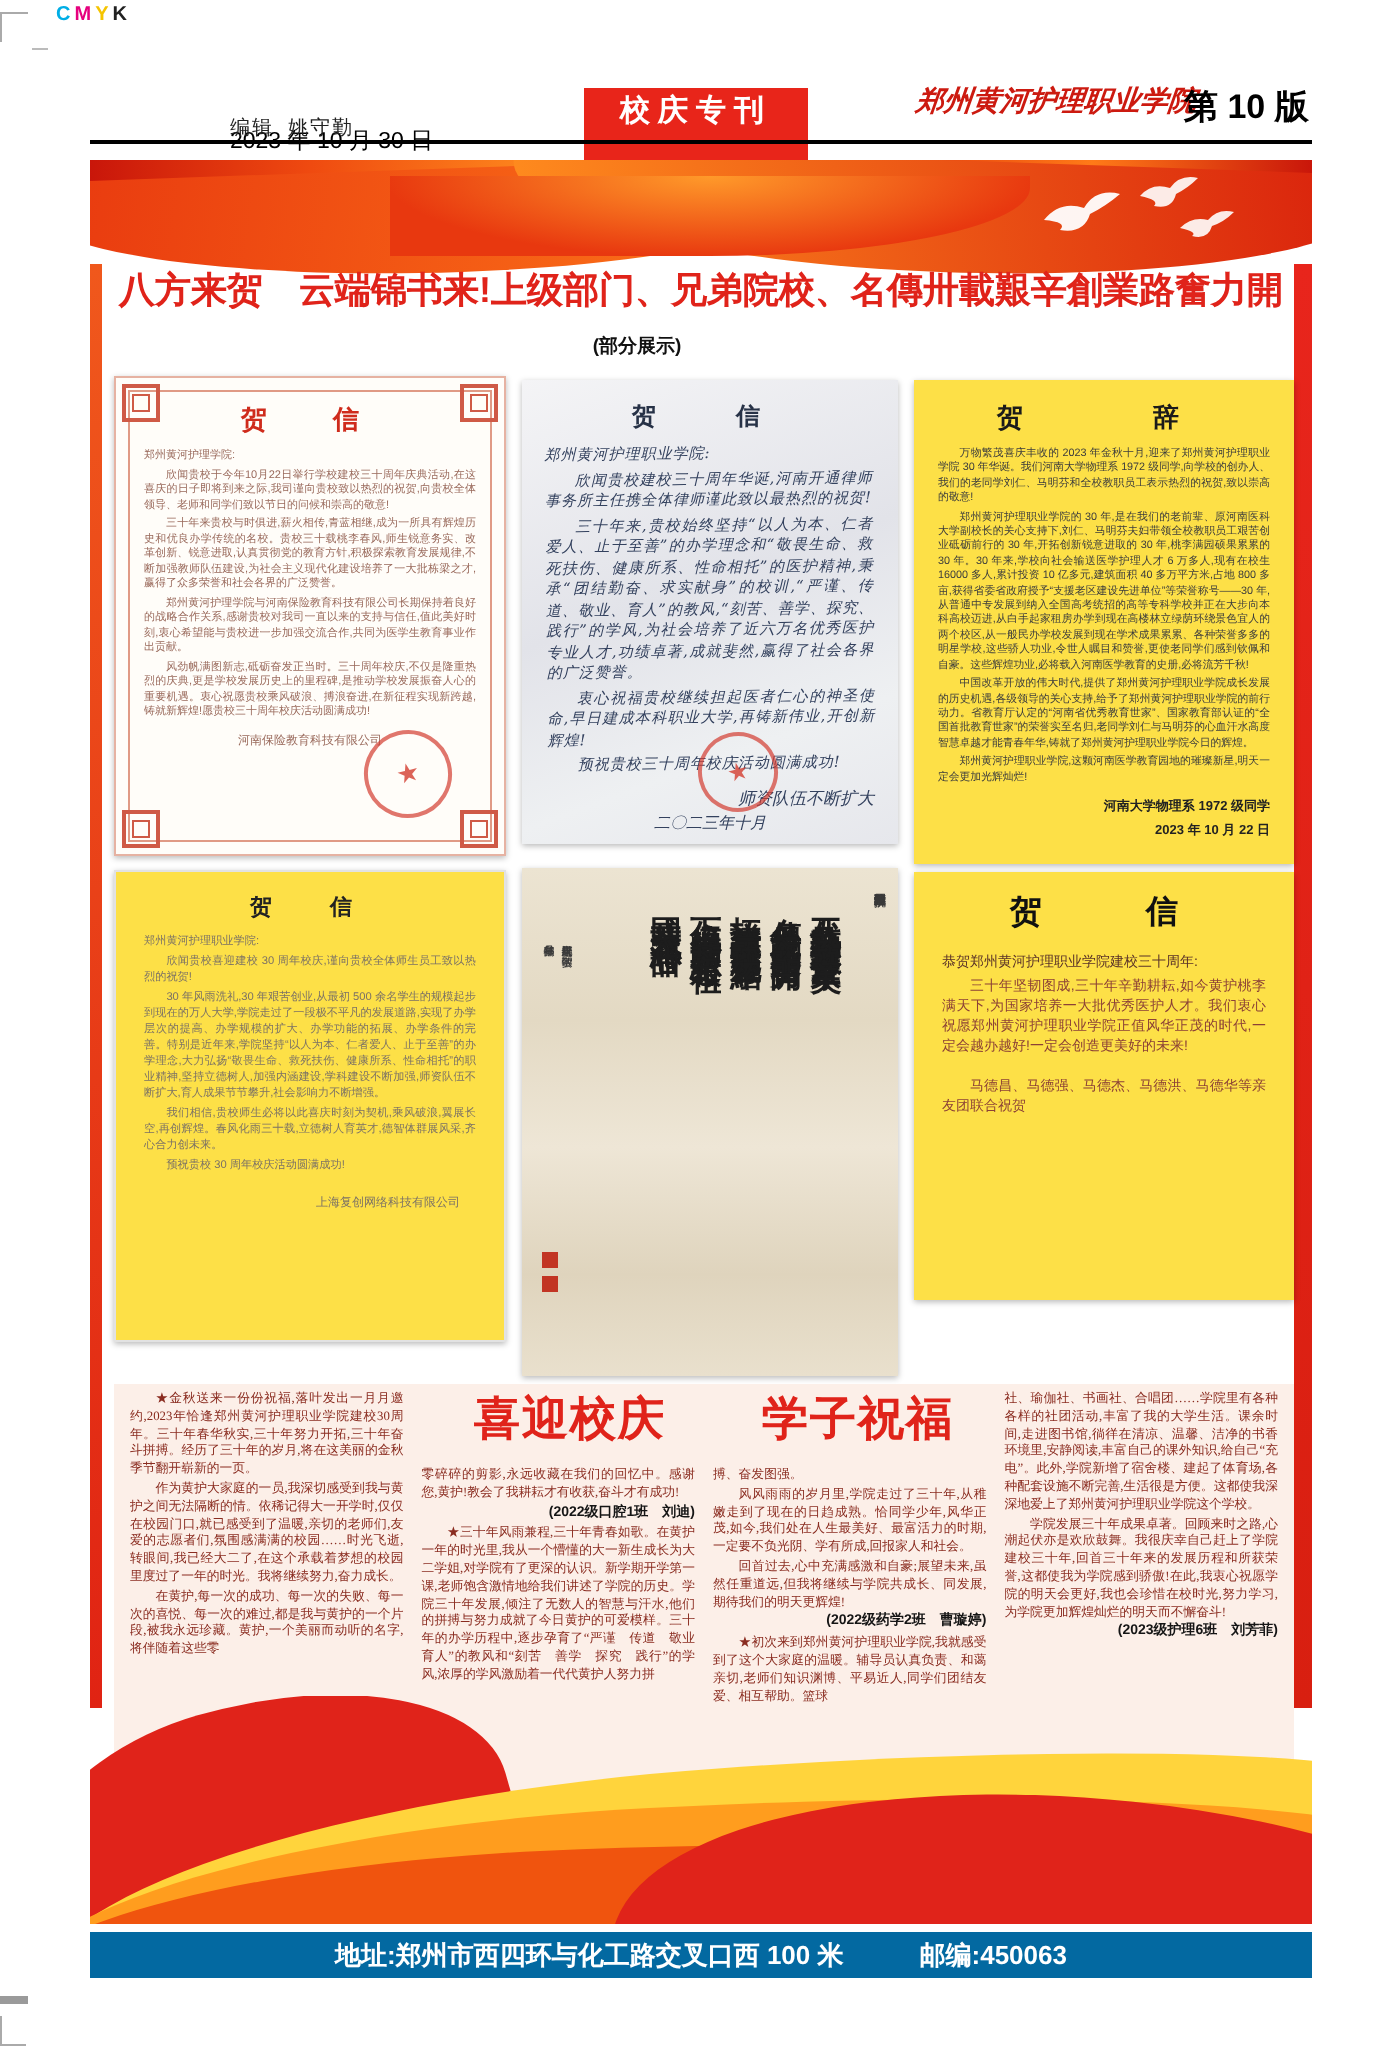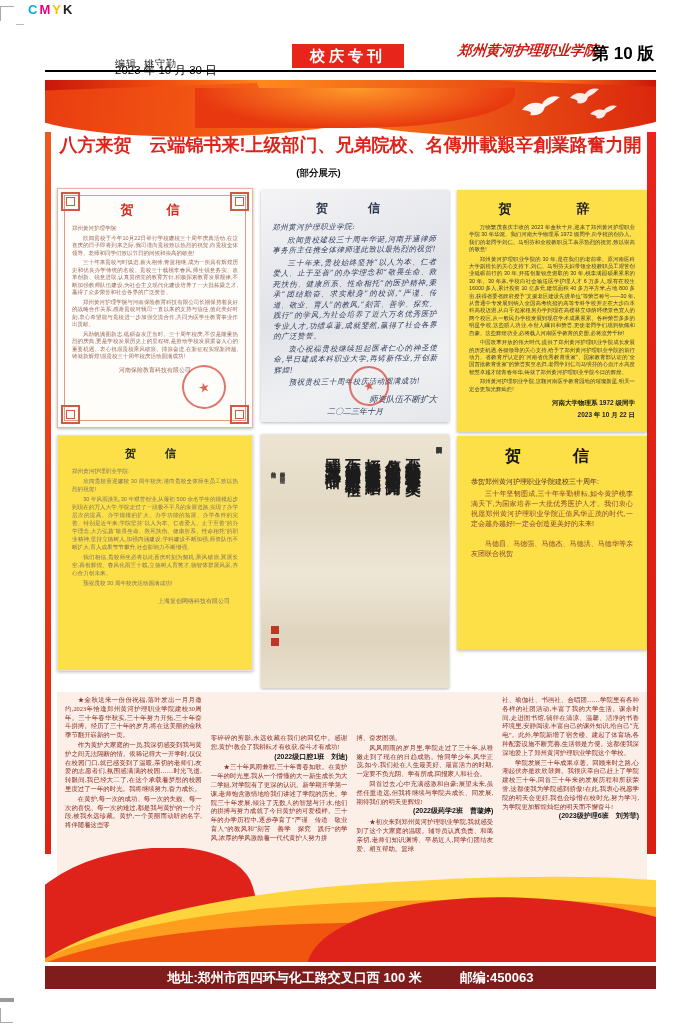--- a/index.html
+++ b/index.html
@@ -5,26 +5,26 @@
   html,body{margin:0;padding:0;}
   body{width:700px;height:1025px;position:relative;background:#fff;
        font-family:"Liberation Sans","DejaVu Sans",sans-serif;overflow:hidden;color:#111;}
   .abs{position:absolute;}
 
   
   .crop-tl{left:0;top:6px;width:13px;height:14px;border:1px solid #aaa;border-right:none;border-bottom:none;}
   .crop-tl2{left:16px;top:24px;width:8px;height:1px;background:#bbb;}
   .crop-bl1{left:0;top:998px;width:14px;height:4px;background:#9a9a9a;}
   .crop-bl2{left:0;top:1008px;width:12px;height:14px;border:1px solid #aaa;border-right:none;border-top:none;}
-  .cmyk{left:28px;top:2px;font-size:13px;font-weight:bold;letter-spacing:1px;}
+  .cmyk{left:28px;top:2px;font-size:10px;font-weight:bold;letter-spacing:1px;}
   .cmyk span{display:inline-block;margin-right:1px;}
   .cmyk .c{color:#00aee6}.cmyk .m{color:#e6007e}.cmyk .y{color:#f5c400}.cmyk .k{color:#222}
   .hdr-date{left:115px;top:40px;font-size:11.5px;color:#000;margin-top:23px;}
   .hdr-editor{left:115px;top:57px;font-size:10px;color:#222;letter-spacing:1px;font-family:Liberation Mono, monospace;}
-  .hdr-banner{left:292px;top:44px;width:112px;height:24px;background:#e8251a;color:#fff;
+  .hdr-banner{left:292px;top:44px;width:112px;height:36px;background:#e8251a;color:#fff;
               font-size:15px;font-weight:bold;letter-spacing:4px;line-height:24px;text-align:center;}
   .hdr-masthead{left:458px;top:42px;font-size:14px;font-weight:bold;font-style:italic;
                 color:#cc1a10;font-family:"Liberation Serif","DejaVu Serif",serif;white-space:nowrap;
                 transform:skewX(-6deg);}
   .hdr-page{left:592px;top:42px;font-size:17px;font-weight:bold;color:#000;white-space:nowrap;}
   .hdr-rule{left:45px;top:70px;width:611px;height:2px;background:#000;}
 
   
   .frame{left:45px;top:80px;width:611px;height:882px;background:#fff;z-index:0;}
   .strip-l{left:45px;top:132px;width:6px;height:722px;background:linear-gradient(#f0581c,#e02313);z-index:1;}
@@ -129,21 +129,21 @@
   
   .waves{left:45px;top:848px;width:611px;height:114px;overflow:hidden;z-index:3;}
   .waves div{position:absolute;}
   .wl{left:-60px;top:6px;width:280px;height:190px;background:#e0231a;border-radius:50% 50% 0 0/120px 70px;transform:rotate(-16deg);}
   .wy{left:-30px;top:36px;width:700px;height:170px;background:#ffd43c;border-radius:50% 50% 0 0/90px 36px;transform:rotate(-4deg);}
   .wo{left:-40px;top:54px;width:720px;height:170px;background:#ff9d1e;border-radius:45% 55% 0 0/78px 46px;transform:rotate(-3deg);}
   .wr{left:-40px;top:74px;width:720px;height:170px;background:#f0540e;border-radius:40% 60% 0 0/62px 52px;transform:rotate(-2deg);}
   .wr2{right:-70px;top:48px;width:420px;height:170px;background:#e0231a;border-radius:60% 40% 0 0/95px 42px;transform:rotate(6deg);}
 
   
-  .footer{left:45px;top:966px;width:611px;height:23px;background:#7f1d1d;color:#fff;display:flex;
+  .footer{left:45px;top:966px;width:611px;height:23px;background:#0369a1;color:#fff;display:flex;
           align-items:center;justify-content:center;gap:38px;font-size:13px;font-weight:bold;z-index:4;}
 </style>
 </head>
 <body>
 
 <div class="abs crop-tl"></div>
 <div class="abs crop-tl2"></div>
 <div class="abs cmyk">
   <span class="c">C</span><span class="m">M</span><span class="y">Y</span><span class="k">K</span>
 </div>
@@ -275,20 +275,21 @@
       <p>回首过去,心中充满感激和自豪;展望未来,虽然任重道远,但我将继续与学院共成长、同发展,期待我们的明天更辉煌!</p>
       <p class="sig">(2022级药学2班　曹璇婷)</p>
       <p>★初次来到郑州黄河护理职业学院,我就感受到了这个大家庭的温暖。辅导员认真负责、和蔼亲切,老师们知识渊博、平易近人,同学们团结友爱、相互帮助。篮球</p>
     </div>
     <div class="st-col">
       <p class="cont">社、瑜伽社、书画社、合唱团……学院里有各种各样的社团活动,丰富了我的大学生活。课余时间,走进图书馆,徜徉在清凉、温馨、洁净的书香环境里,安静阅读,丰富自己的课外知识,给自己“充电”。此外,学院新增了宿舍楼、建起了体育场,各种配套设施不断完善,生活很是方便。这都使我深深地爱上了郑州黄河护理职业学院这个学校。</p>
       <p>学院发展三十年成果卓著。回顾来时之路,心潮起伏亦是欢欣鼓舞。我很庆幸自己赶上了学院建校三十年,回首三十年来的发展历程和所获荣誉,这都使我为学院感到骄傲!在此,我衷心祝愿学院的明天会更好,我也会珍惜在校时光,努力学习,为学院更加辉煌灿烂的明天而不懈奋斗!</p>
       <p class="sig">(2023级护理6班　刘芳菲)</p>
     </div>
   </div>
+  <div class="st-title">喜迎校庆　　学子祝福</div>
 </div>
 
 <div class="abs waves">
   <div class="wl"></div>
   <div class="wy"></div>
   <div class="wo"></div>
   <div class="wr"></div>
   <div class="wr2"></div>
 </div>
 

